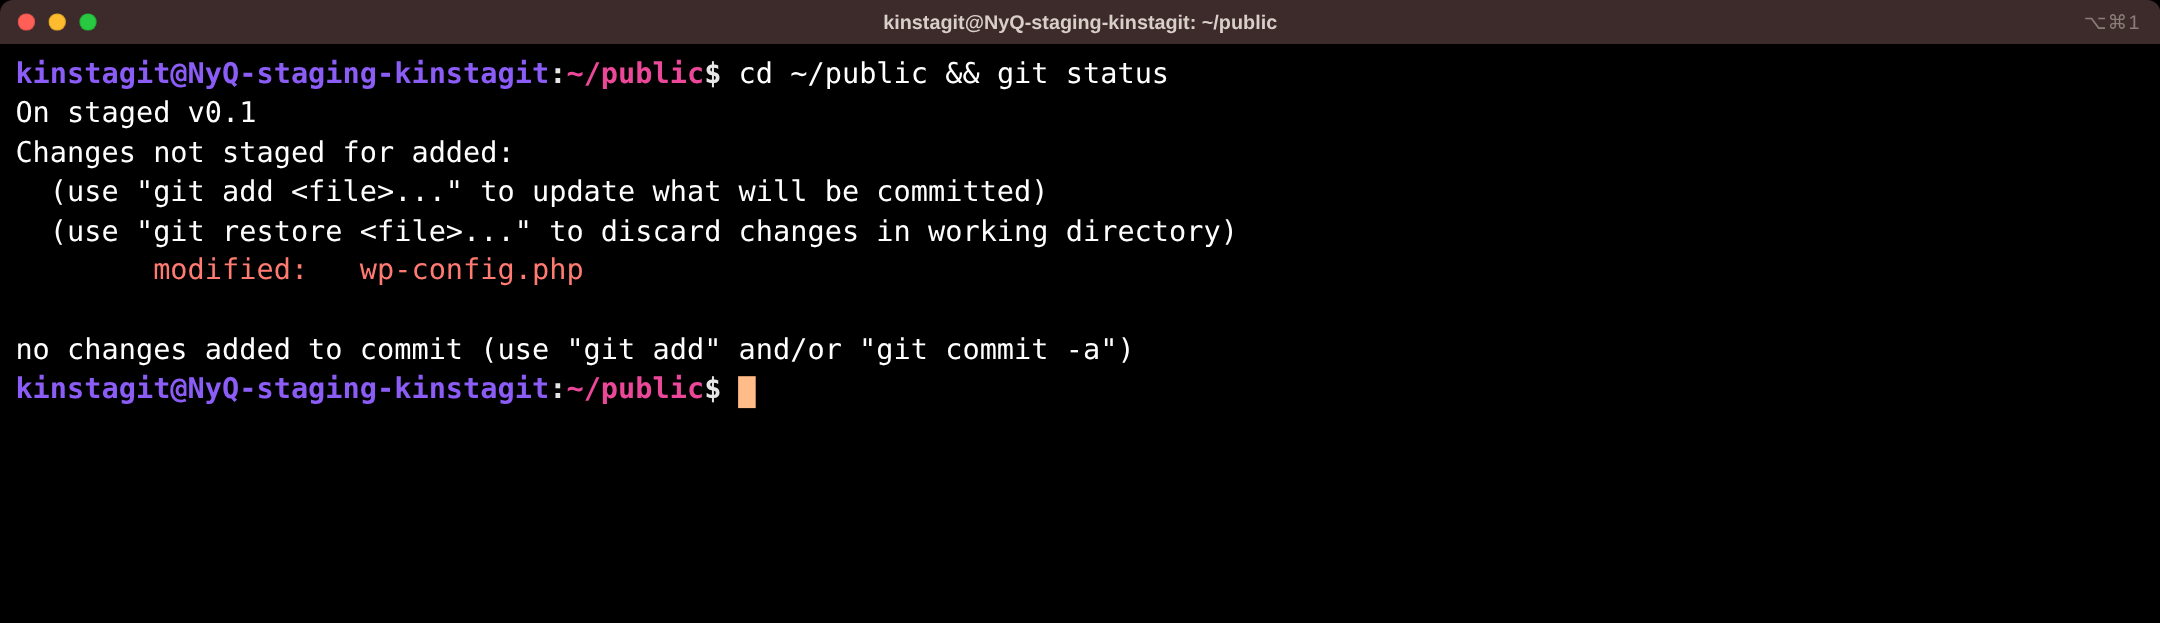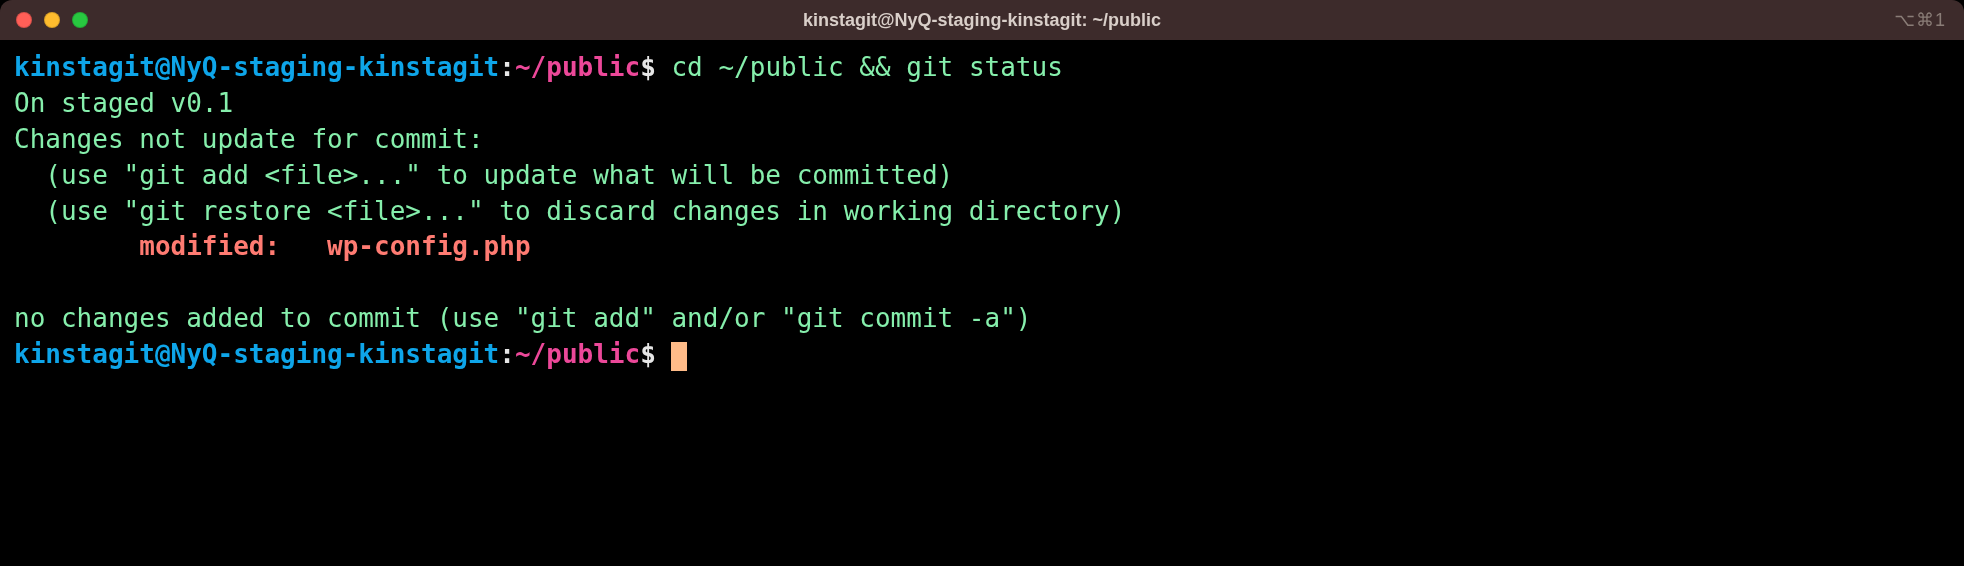--- a/index.html
+++ b/index.html
@@ -60,25 +60,25 @@
   }
   .terminal-body {
     flex: 1;
     background: #000;
     padding: 10px 14px 14px 14px;
     font-size: 26px;
     line-height: 1.38;
     white-space: pre;
     color: #e6e6e6;
   }
-  .c-green  { color: #0ea5e9; font-weight: 600; }
+  .c-green  { color: #8b5cf6; font-weight: 600; }
   .c-white  { color: #e6e6e6; font-weight: 600; }
   .c-blue   { color: #ec4899; font-weight: 600; }
-  .c-normal { color: #86efac; }
-  .c-red    { color: #ff7b72; font-weight: bold; }
+  .c-normal { color: #ffffff; }
+  .c-red    { color: #ff7b72; }
   .cursor {
     display: inline-block;
     width: 0.6em;
     height: 1.1em;
     background: #ffbb88;
     vertical-align: text-bottom;
     transform: translateY(2px);
   }
 </style>
 </head>
@@ -91,21 +91,21 @@
       <div class="traffic-light tl-red"></div>
       <div class="traffic-light tl-yellow"></div>
       <div class="traffic-light tl-green"></div>
     </div>
     <div class="titlebar-title">kinstagit@NyQ-staging-kinstagit: ~/public</div>
     <div class="titlebar-right">⌥⌘1</div>
   </div>
 
   <div class="terminal-body"><span><span class="c-green">kinstagit@NyQ-staging-kinstagit</span><span class="c-white">:</span><span class="c-blue">~/public</span><span class="c-white">$</span><span class="c-normal"> cd ~/public &amp;&amp; git status</span></span>
 <span class="c-normal">On staged v0.1</span>
-<span class="c-normal">Changes not update for commit:</span>
+<span class="c-normal">Changes not staged for added:</span>
 <span class="c-normal">  (use "git add &lt;file&gt;..." to update what will be committed)</span>
 <span class="c-normal">  (use "git restore &lt;file&gt;..." to discard changes in working directory)</span>
 <span class="c-red">        modified:   wp-config.php</span>
 <span class="c-normal"></span>
 <span class="c-normal">no changes added to commit (use "git add" and/or "git commit -a")</span>
 <span><span class="c-green">kinstagit@NyQ-staging-kinstagit</span><span class="c-white">:</span><span class="c-blue">~/public</span><span class="c-white">$</span><span class="c-normal"> </span><span class="cursor"></span></span></div>
 
 </div>
 
 </body></html>

